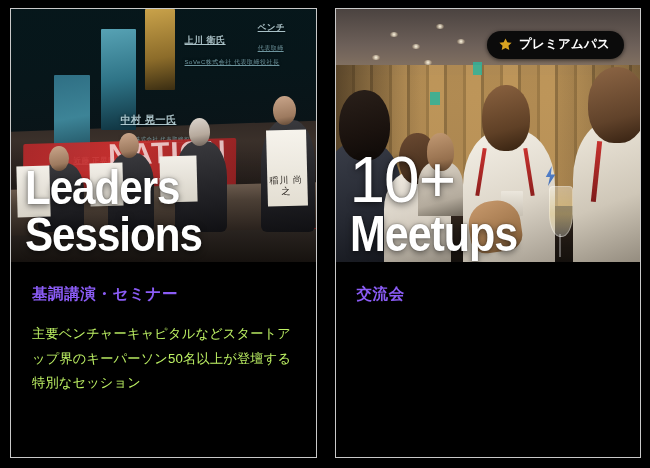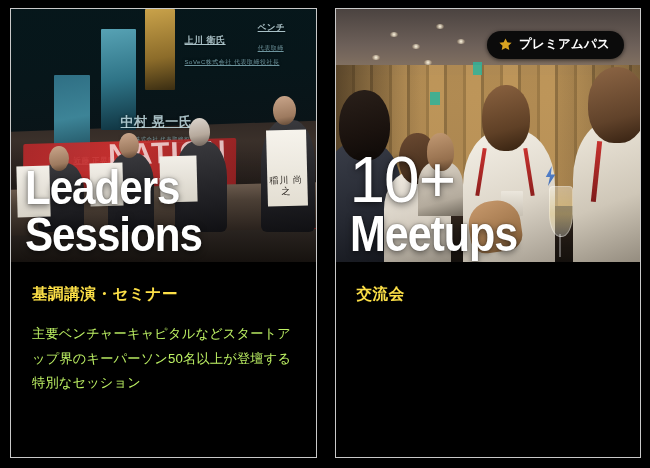--- a/index.html
+++ b/index.html
@@ -73,21 +73,21 @@
     position: absolute;
     color: rgba(205,232,238,.82);
     font-weight: bold;
     letter-spacing: .5px;
     white-space: nowrap;
     text-shadow: 0 0 3px rgba(0,0,0,.6);
     text-decoration: underline;
   }
   .nm1 { left: 20.5%; top: 58%;  font-size: 7.5px; }
   .nm1s{ left: 20.5%; top: 66%;  font-size: 5.2px; color: rgba(150,200,210,.7); font-weight: normal; }
-  .nm2 { left: 36%;   top: 41%;  font-size: 13px; }
+  .nm2 { left: 36%;   top: 41%;  font-size: 10px; }
   .nm2s{ left: 36%;   top: 50%;  font-size: 5.4px; color: rgba(150,200,210,.7); font-weight: normal; }
   .nm3 { left: 57%;   top: 10%;  font-size: 9px; }
   .nm3s{ left: 57%;   top: 19.5%;font-size: 6px;  color: rgba(150,200,210,.72); font-weight: normal; }
   .nm4 { left: 81%;   top: 5%;   font-size: 8.5px; }
   .nm4s{ left: 81%;   top: 14%;  font-size: 6px;  color: rgba(150,200,210,.72); font-weight: normal; }
 
   
   .summit-logo {
     position: absolute;
     left: 4%; top: 52%; width: 70%; height: 30%;
@@ -354,21 +354,21 @@
   .card-right .ov-count { font-size: 64px; }
   .card-right .ov-line  { font-size: 50px; }
 
   
   .body-area {
     flex: 1 1 auto;
     background: #000000;
     padding: 22px 21px 18px 21px;
   }
   .card-title {
-    color: #fde047;
+    color: #8b5cf6;
     font-size: 15.5px;
     font-weight: bold;
     letter-spacing: .6px;
     line-height: 1.3;
     margin-bottom: 18px;
   }
   .card-desc {
     color: #bef264;
     font-size: 13.2px;
     line-height: 1.85;

